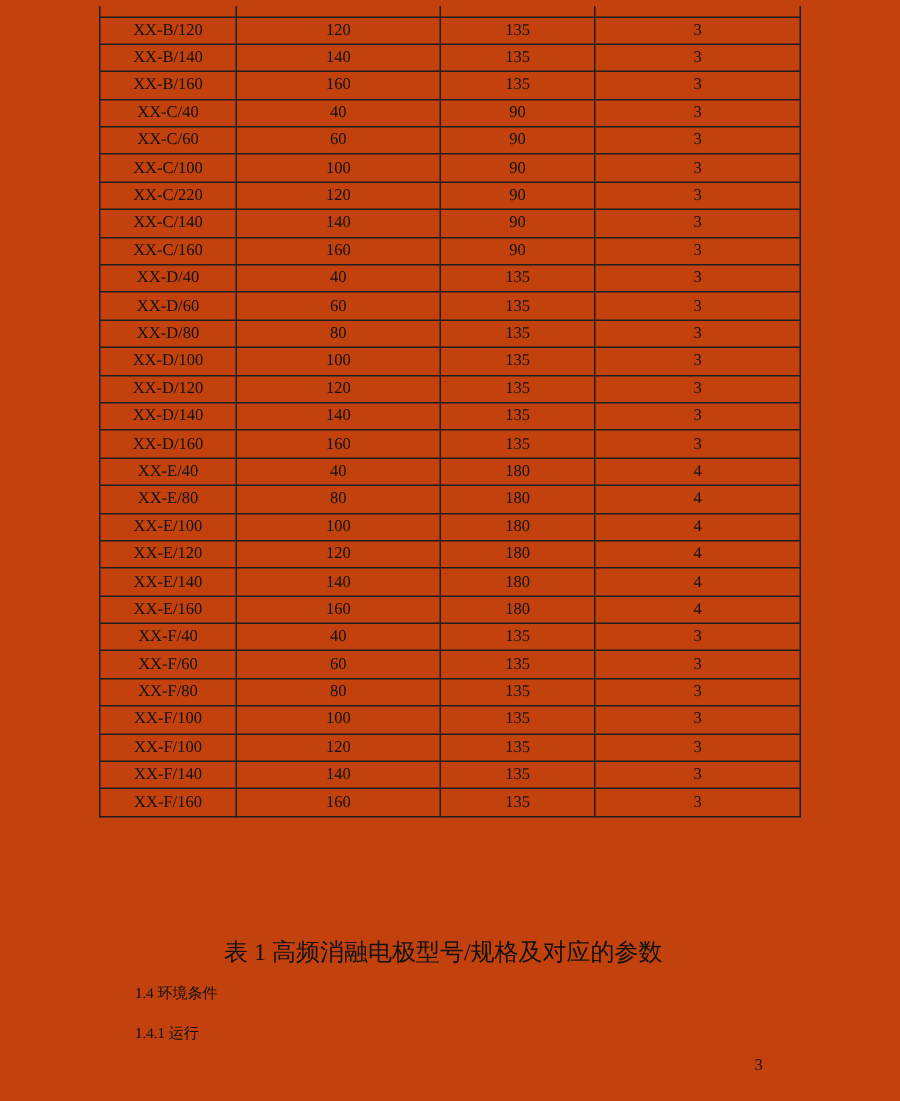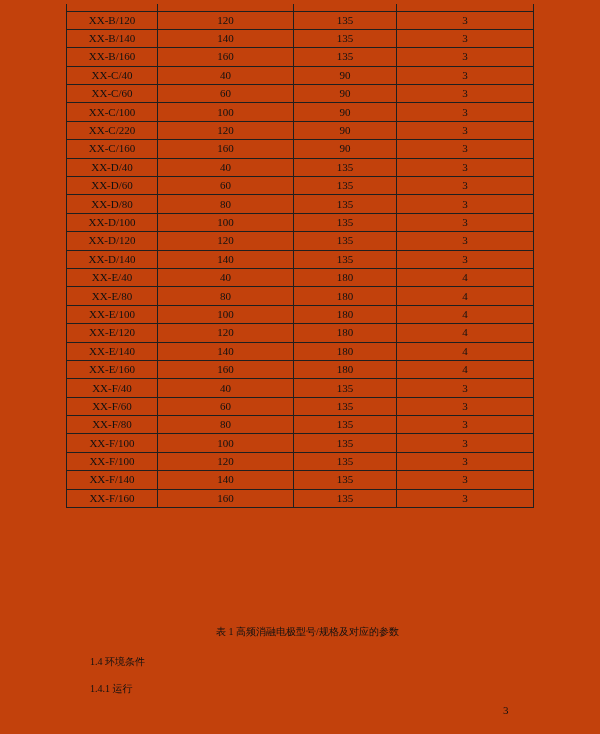--- a/index.html
+++ b/index.html
@@ -32,24 +32,24 @@
     color: #111111;
     overflow: hidden;
     white-space: nowrap;
   }
   table.spec-table tr.partial-row td {
     border-top: none;
     height: 7px;
   }
   .table-caption {
     position: absolute;
-    left: 74px; top: 625px;
+    left: 62px; top: 625px;
     width: 467px;
     text-align: center;
-    font-size: 10px;
+    font-size: 16px;
     color: #111111;
   }
   .section-heading {
     position: absolute;
     left: 90px;
     font-size: 10px;
     color: #111111;
     white-space: nowrap;
   }
   .section-heading.h-14 { top: 655px; }
@@ -116,20 +116,26 @@
           <td>90</td>
           <td>3</td>
         </tr>
         <tr>
           <td>XX-C/220</td>
           <td>120</td>
           <td>90</td>
           <td>3</td>
         </tr>
         <tr>
+          <td>XX-C/140</td>
+          <td>140</td>
+          <td>90</td>
+          <td>3</td>
+        </tr>
+        <tr>
           <td>XX-C/160</td>
           <td>160</td>
           <td>90</td>
           <td>3</td>
         </tr>
         <tr>
           <td>XX-D/40</td>
           <td>40</td>
           <td>135</td>
           <td>3</td>
@@ -158,20 +164,26 @@
           <td>135</td>
           <td>3</td>
         </tr>
         <tr>
           <td>XX-D/140</td>
           <td>140</td>
           <td>135</td>
           <td>3</td>
         </tr>
         <tr>
+          <td>XX-D/160</td>
+          <td>160</td>
+          <td>135</td>
+          <td>3</td>
+        </tr>
+        <tr>
           <td>XX-E/40</td>
           <td>40</td>
           <td>180</td>
           <td>4</td>
         </tr>
         <tr>
           <td>XX-E/80</td>
           <td>80</td>
           <td>180</td>
           <td>4</td>

